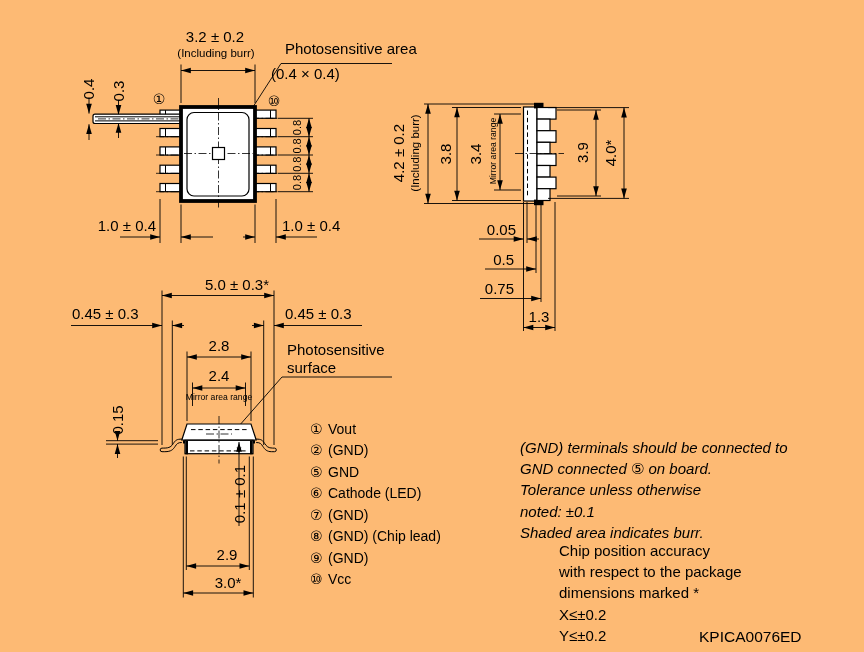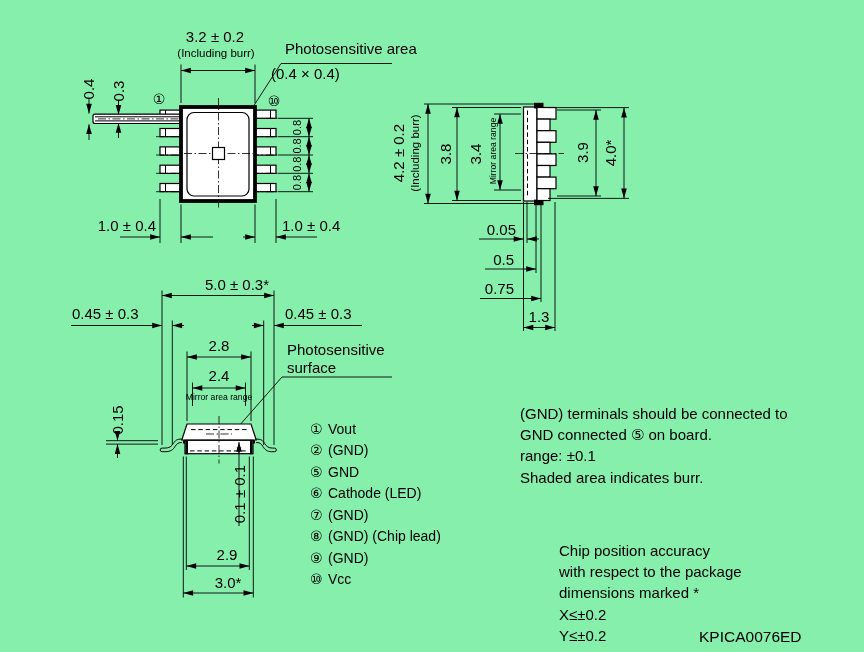--- a/index.html
+++ b/index.html
@@ -1,37 +1,37 @@
 <!DOCTYPE html>
 <html><head>
 <meta charset="utf-8">
 <style>
   html,body{margin:0;padding:0;background:#fff;}
-  #canvas{position:relative;width:864px;height:652px;background:#86efac;overflow:hidden;
+  #canvas{position:relative;width:864px;height:652px;background:#fdba74;overflow:hidden;
           font-family:"Liberation Sans","DejaVu Sans",sans-serif;color:#000;}
   svg{position:absolute;left:0;top:0;}
   
   .dim{stroke:#000;stroke-width:0.9;fill:none;}
   .ln{stroke:#000;stroke-width:1;fill:none;}
   .ln2{stroke:#000;stroke-width:1.2;fill:#fff;}
   .thk{stroke:#000;stroke-width:3.8;fill:#fff;}
   .thk2{stroke:#000;stroke-width:3.2;fill:none;}
   .thk3{stroke:#000;stroke-width:2.6;fill:none;}
   .cl{stroke:#000;stroke-width:0.8;fill:none;stroke-dasharray:8 2.5 1.5 2.5;}
   .dsh{stroke:#000;stroke-width:1;fill:none;stroke-dasharray:4.5 2.8;}
   .blk{fill:#000;stroke:none;}
   text{fill:#000;font-family:"Liberation Sans","DejaVu Sans",sans-serif;}
   .t15{font-size:15px;} .t14{font-size:14px;} .t12{font-size:11.5px;}
   .t11{font-size:11px;} .t9{font-size:8.6px;}
   .mid{text-anchor:middle;} .end{text-anchor:end;}
   
   .pins{position:absolute;left:310px;top:419px;font-size:14px;line-height:21.45px;white-space:nowrap;}
   .pin-num{display:inline-block;min-width:18px;}
   .notes{position:absolute;left:520px;font-size:15px;line-height:21.2px;white-space:nowrap;width:330px;}
-  #notes1{top:403px;} #notes2{top:540px;margin-left:39px;}
+  #notes1{top:437px;font-style:italic;} #notes2{top:540px;margin-left:39px;}
   .docnum{position:absolute;left:699px;top:628px;font-size:15.5px;text-align:center;}
 </style>
 </head>
 <body>
 
 <div id="canvas">
 <svg width="864" height="652" viewBox="0 0 864 652">
   <defs>
     <marker id="ar" markerUnits="userSpaceOnUse" markerWidth="12" markerHeight="8" refX="10.6" refY="4" orient="auto-start-reverse">
       <path d="M0.8,1.2 L10.6,4 L0.8,6.8 Z" fill="#000"></path>
@@ -313,21 +313,22 @@
   <div><span class="pin-num">⑥</span><span>Cathode (LED)</span></div>
   <div><span class="pin-num">⑦</span><span>(GND)</span></div>
   <div><span class="pin-num">⑧</span><span>(GND) (Chip lead)</span></div>
   <div><span class="pin-num">⑨</span><span>(GND)</span></div>
   <div><span class="pin-num">⑩</span><span>Vcc</span></div>
 </div>
 
 <div id="notes1" class="notes">
   <div>(GND) terminals should be connected to</div>
   <div>GND connected ⑤ on board.</div>
-  <div>range: ±0.1</div>
+  <div>Tolerance unless otherwise</div>
+  <div>noted: ±0.1</div>
   <div>Shaded area indicates burr.</div>
 </div>
 <div id="notes2" class="notes">
   <div>Chip position accuracy</div>
   <div>with respect to the package</div>
   <div>dimensions marked *</div>
   <div>X≤±0.2</div>
   <div>Y≤±0.2</div>
 </div>
 

